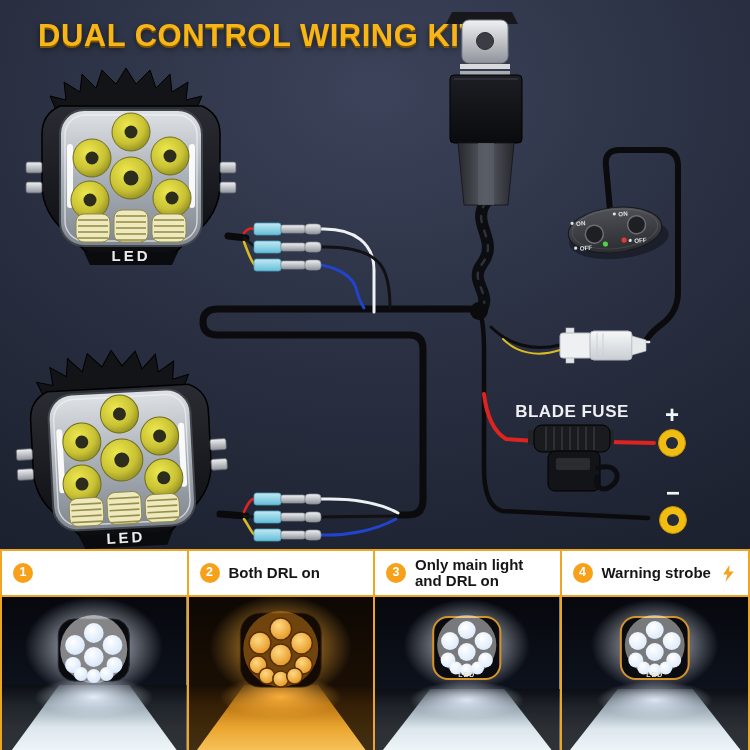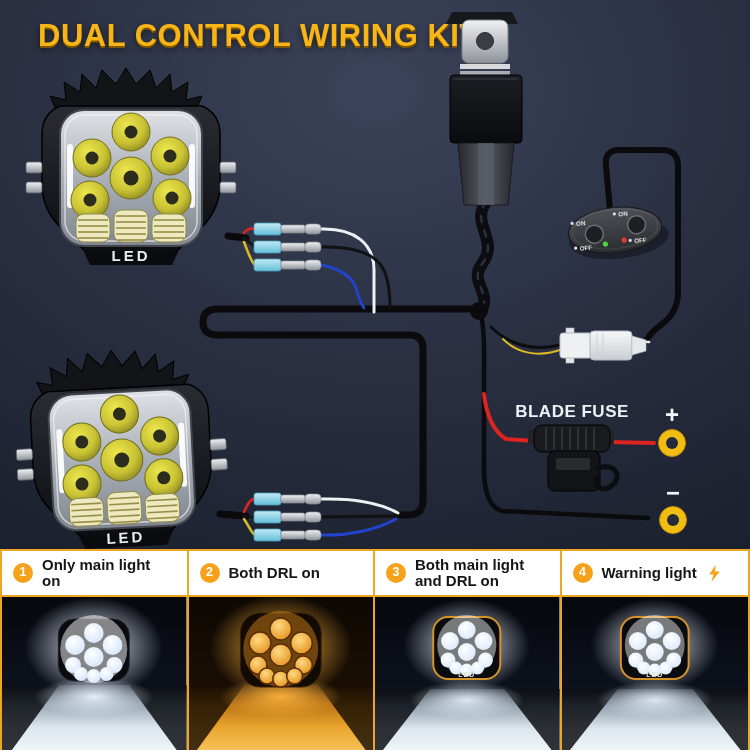--- a/index.html
+++ b/index.html
@@ -281,33 +281,32 @@
     </g>
 
     <use href="#pod" transform="translate(26,62)"></use>
     <use href="#pod" transform="translate(16,344) rotate(-3 105 100)"></use>
   </svg>
 
   <div class="bottom">
     <div class="mode-labels">
       <div class="mode-cell">
         <span class="badge">1</span>
-        <span class="mode-label">Only main light on</span>
       </div>
       <div class="mode-cell">
         <span class="badge">2</span>
         <span class="mode-label">Both DRL on</span>
       </div>
       <div class="mode-cell">
         <span class="badge">3</span>
-        <span class="mode-label">Both main light and DRL on</span>
+        <span class="mode-label">Only main light and DRL on</span>
       </div>
       <div class="mode-cell">
         <span class="badge">4</span>
-        <span class="mode-label">Warning light</span>
+        <span class="mode-label">Warning strobe</span>
         <svg class="bolt" width="13" height="17" viewBox="0 0 12 16">
           <polygon points="7,0 1,9 5,9 3,16 11,6 6.5,6" fill="#f7a11b"></polygon>
         </svg>
       </div>
     </div>
 
     <div class="mode-photos">
 
       <div class="photo">
         <svg viewBox="0 0 187 153" preserveAspectRatio="none">

